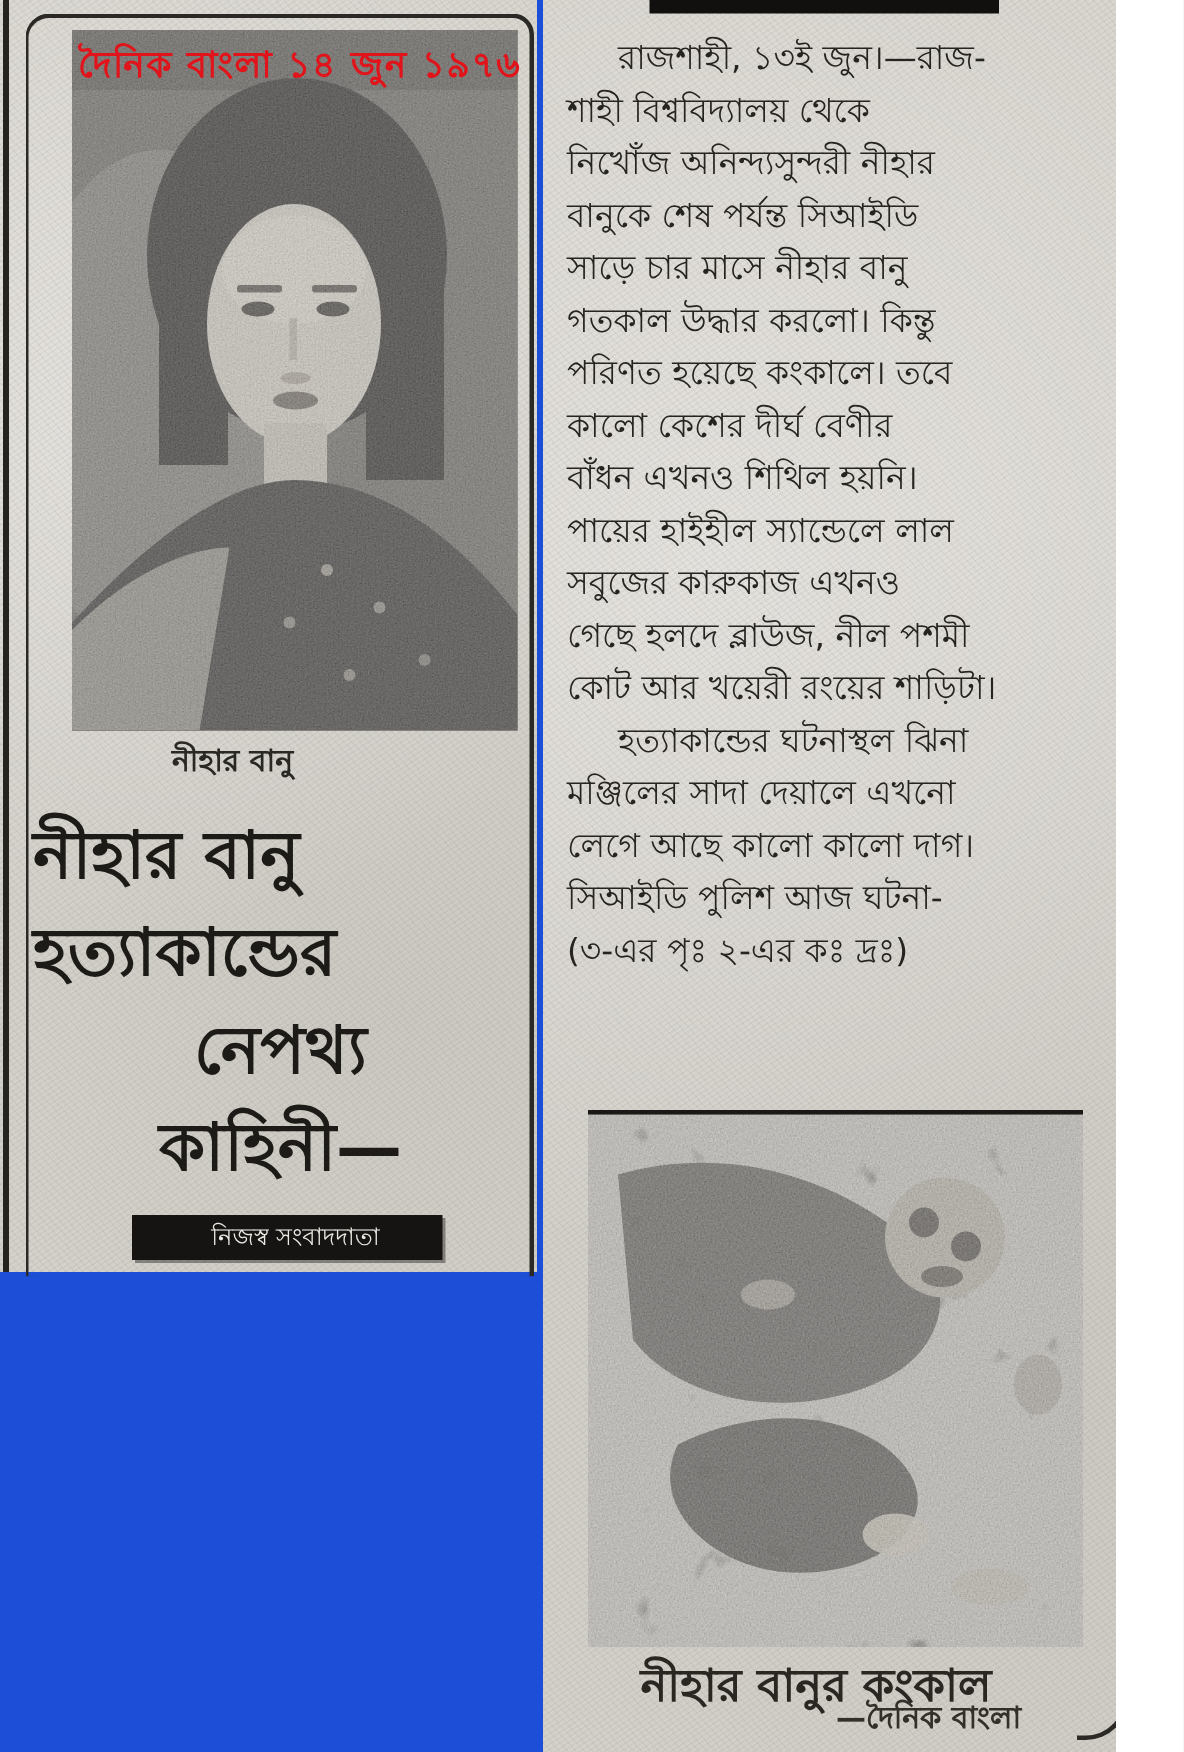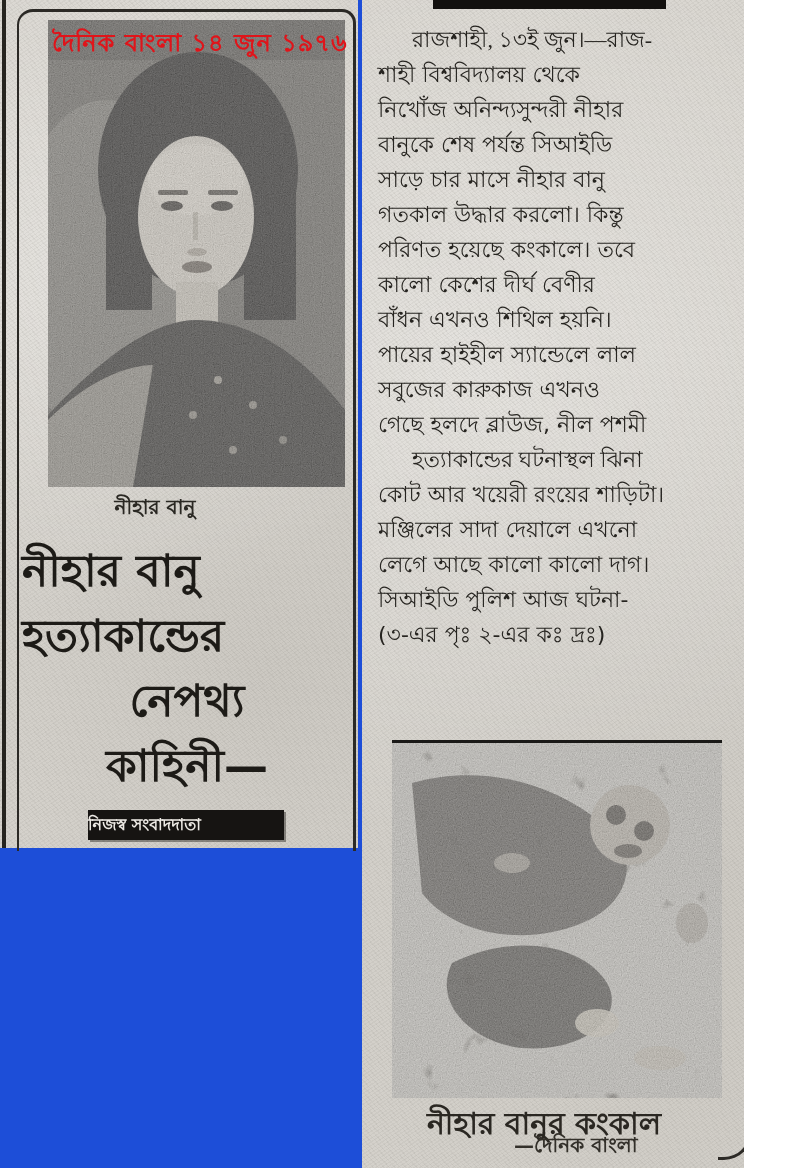--- a/index.html
+++ b/index.html
@@ -26,40 +26,40 @@
   .portrait svg{display:block;width:100%;height:100%;}
   .stamp{position:absolute;left:52px;top:24px;width:306px;font-size:24px;font-weight:bold;
       color:#e0141a;white-space:nowrap;letter-spacing:1px;z-index:5;}
   .portrait-caption{position:absolute;left:60px;top:492px;width:190px;text-align:center;
       font-size:20px;font-weight:bold;color:#2a2823;}
   .headline{position:absolute;left:22px;top:538px;width:330px;}
   .headline .hl{height:65px;line-height:65px;font-size:44px;font-weight:bold;color:#1d1b17;
       white-space:nowrap;overflow:visible;}
   .headline .hl.c{text-align:center;}
   .byline-box{position:absolute;left:88px;top:810px;width:196px;height:30px;background:#161412;
-      color:#ece9e4;font-size:16px;font-weight:bold;line-height:30px;
-      box-shadow:2px 2px 0 rgba(40,38,34,.45);}
+      color:#ece9e4;font-size:16px;font-weight:normal;text-align:center;line-height:30px;
+      box-shadow:2px 2px 0 rgba(40,38,34,.45);padding-left:11px;}
 
   
   .right-clip{position:absolute;left:362px;top:0;width:427px;height:1168px;}
   .top-bar{position:absolute;left:71px;top:0;width:233px;height:9px;background:#12100e;}
   .right-rule{position:absolute;left:386px;top:0;width:3px;height:1125px;background:#2c2a26;}
   .rule-curve{position:absolute;left:356px;top:1105px;width:31px;height:52px;
       border-right:3px solid #2c2a26;border-bottom:3px solid #2c2a26;border-bottom-right-radius:28px;}
   .right-white{position:absolute;left:392px;top:660px;width:35px;height:508px;
       background:rgba(255,255,255,.78);}
   .article-body{position:absolute;left:16px;top:22px;width:368px;}
   .body-line{height:35px;line-height:35px;font-size:22px;color:#262420;white-space:nowrap;overflow:visible;}
-  .body-line.indent{padding-left:34px;font-family:Liberation Serif, serif;}
+  .body-line.indent{padding-left:34px;}
   .skeleton-photo{position:absolute;left:30px;top:740px;width:330px;height:355px;
       background:#4a463f;border-top:3px solid #1a1917;overflow:hidden;}
   .skeleton-photo svg{display:block;width:100%;height:100%;}
   .skel-caption{position:absolute;left:42px;top:1100px;width:280px;text-align:center;
       font-size:30px;font-weight:bold;color:#2a2722;}
-  .skel-credit{position:absolute;left:152px;top:1130px;width:210px;
+  .skel-credit{position:absolute;left:152px;top:1130px;width:210px;text-align:center;
       font-size:20px;font-weight:bold;color:#33302a;}
 </style>
 </head>
 <body>
 
 <div class="page">
 
   <div class="left-clip paper">
     <div class="left-edge"></div>
     <div class="clip-frame"></div>
@@ -130,22 +130,22 @@
         <div class="body-line">নিখোঁজ অনিন্দ্যসুন্দরী নীহার</div>
         <div class="body-line">বানুকে শেষ পর্যন্ত সিআইডি</div>
         <div class="body-line">সাড়ে চার মাসে নীহার বানু</div>
         <div class="body-line">গতকাল উদ্ধার করলো। কিন্তু</div>
         <div class="body-line">পরিণত হয়েছে কংকালে। তবে</div>
         <div class="body-line">কালো কেশের দীর্ঘ বেণীর</div>
         <div class="body-line">বাঁধন এখনও শিথিল হয়নি।</div>
         <div class="body-line">পায়ের হাইহীল স্যান্ডেলে লাল</div>
         <div class="body-line">সবুজের কারুকাজ এখনও</div>
         <div class="body-line">গেছে হলদে ব্লাউজ, নীল পশমী</div>
+        <div class="body-line">কোট আর খয়েরী রংয়ের শাড়িটা।</div>
         <div class="body-line indent">হত্যাকান্ডের ঘটনাস্থল ঝিনা</div>
-        <div class="body-line">কোট আর খয়েরী রংয়ের শাড়িটা।</div>
         <div class="body-line">মঞ্জিলের সাদা দেয়ালে এখনো</div>
         <div class="body-line">লেগে আছে কালো কালো দাগ।</div>
         <div class="body-line">সিআইডি পুলিশ আজ ঘটনা-</div>
         <div class="body-line">(৩-এর পৃঃ ২-এর কঃ দ্রঃ)</div>
       </div>
 
     <div class="skeleton-photo">
       <svg viewBox="0 0 330 355" preserveAspectRatio="none" aria-hidden="true">
         <defs>
           <filter id="blobB" x="0" y="0" width="100%" height="100%">

